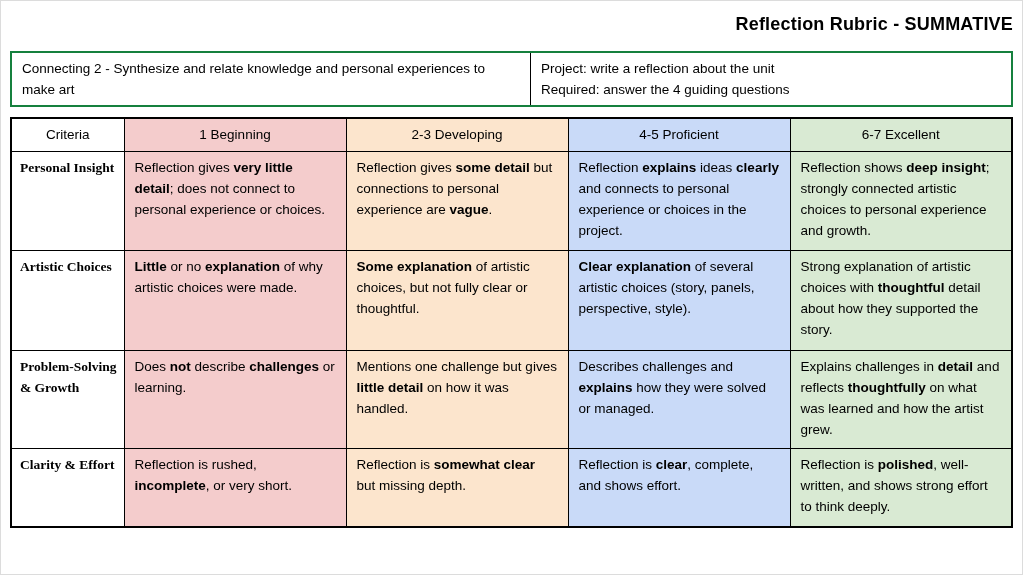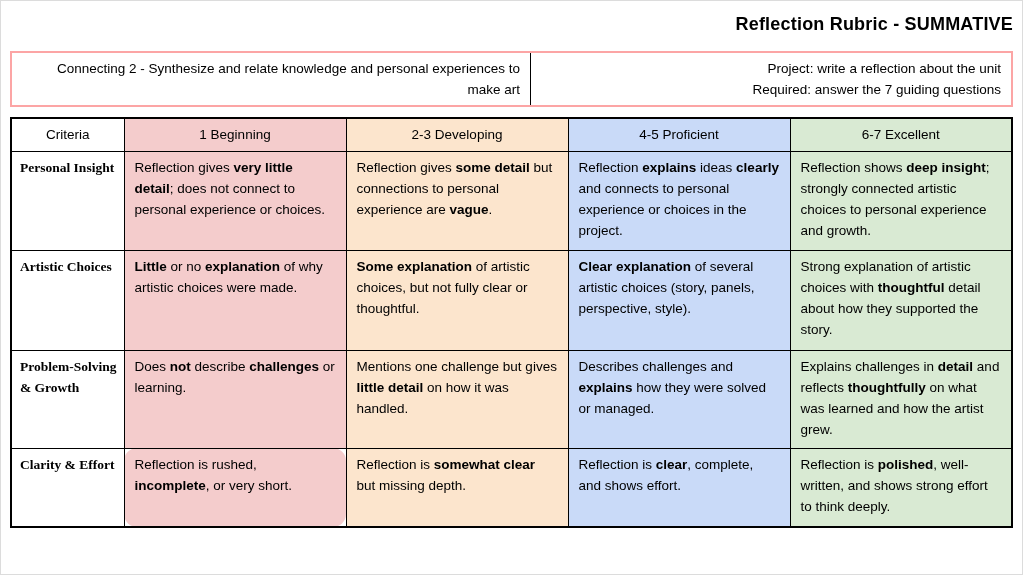--- a/index.html
+++ b/index.html
@@ -19,22 +19,21 @@
     font-weight: bold;
     text-align: right;
     margin: 14px 0 16px 0;
     letter-spacing: 0.2px;
   }
 
   table { border-collapse: collapse; table-layout: fixed; }
 
   .info-table {
     width: 1003px;
-    border: 2px solid #fca5a5;
-    text-align: right;
+    border: 2px solid #15803d;
   }
   .info-table td {
     border: 1px solid #000;
     font-size: 13.5px;
     line-height: 21px;
     padding: 5px 10px;
     vertical-align: top;
   }
   .info-table .col-left  { width: 505px; }
   .info-table .col-right { width: 468px; }
@@ -82,21 +81,21 @@
   <h1 class="doc-title">Reflection Rubric - SUMMATIVE</h1>
 
   <table class="info-table">
     <tbody>
       <tr>
         <td class="col-left">
           <span>Connecting 2 - Synthesize and relate knowledge and personal experiences to make art</span>
         </td>
         <td class="col-right">
           <div>Project: write a reflection about the unit</div>
-          <div>Required: answer the 7 guiding questions</div>
+          <div>Required: answer the 4 guiding questions</div>
         </td>
       </tr>
     </tbody>
   </table>
 
   <table class="rubric-table">
     <colgroup>
       <col class="col-criteria">
       <col>
         <col>
@@ -129,21 +128,21 @@
         </tr>
         <tr>
           <td class="criteria-cell">Problem-Solving &amp; Growth</td>
           <td style="background: rgb(244, 204, 204);">Does <b>not</b> describe <b>challenges</b> or learning.</td>
           <td style="background: rgb(252, 229, 205);">Mentions one challenge but gives <b>little detail</b> on how it was handled.</td>
           <td style="background: rgb(201, 218, 248);">Describes challenges and <b>explains</b> how they were solved or managed.</td>
           <td style="background: rgb(217, 234, 211);">Explains challenges in <b>detail</b> and reflects <b>thoughtfully</b> on what was learned and how the artist grew.</td>
         </tr>
         <tr>
           <td class="criteria-cell">Clarity &amp; Effort</td>
-          <td style="background: rgb(244, 204, 204); border-radius: 13px;">Reflection is rushed, <b>incomplete</b>, or very short.</td>
+          <td style="background: rgb(244, 204, 204);">Reflection is rushed, <b>incomplete</b>, or very short.</td>
           <td style="background: rgb(252, 229, 205);">Reflection is <b>somewhat clear</b> but missing depth.</td>
           <td style="background: rgb(201, 218, 248);">Reflection is <b>clear</b>, complete, and shows effort.</td>
           <td style="background: rgb(217, 234, 211);">Reflection is <b>polished</b>, well-written, and shows strong effort to think deeply.</td>
         </tr>
       </tbody>
   </table>
 
 </div>
 
 </body></html>

